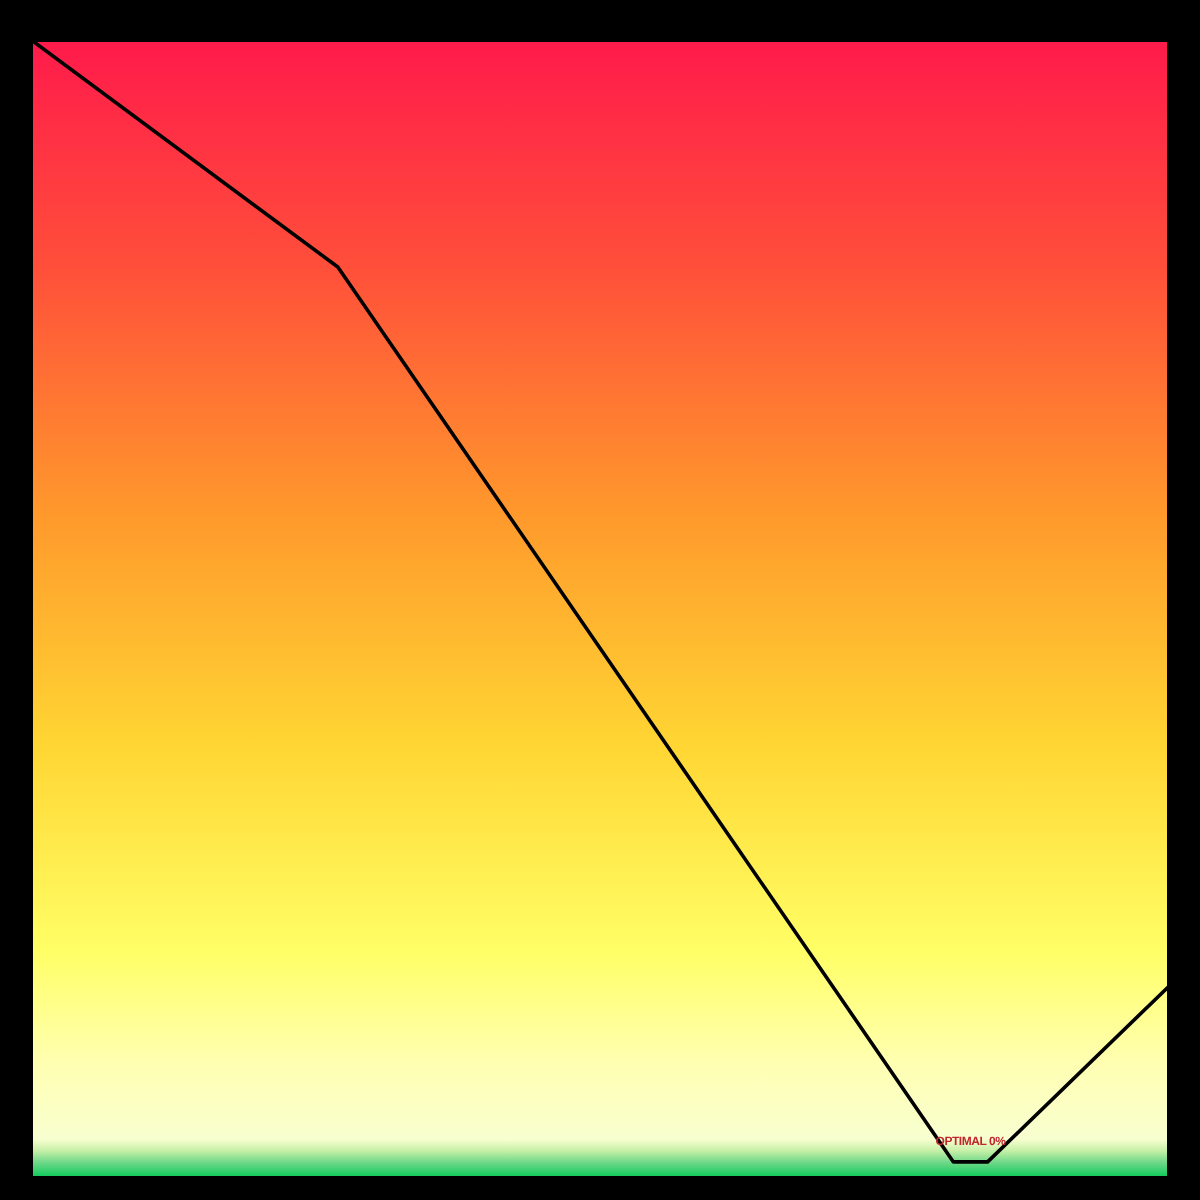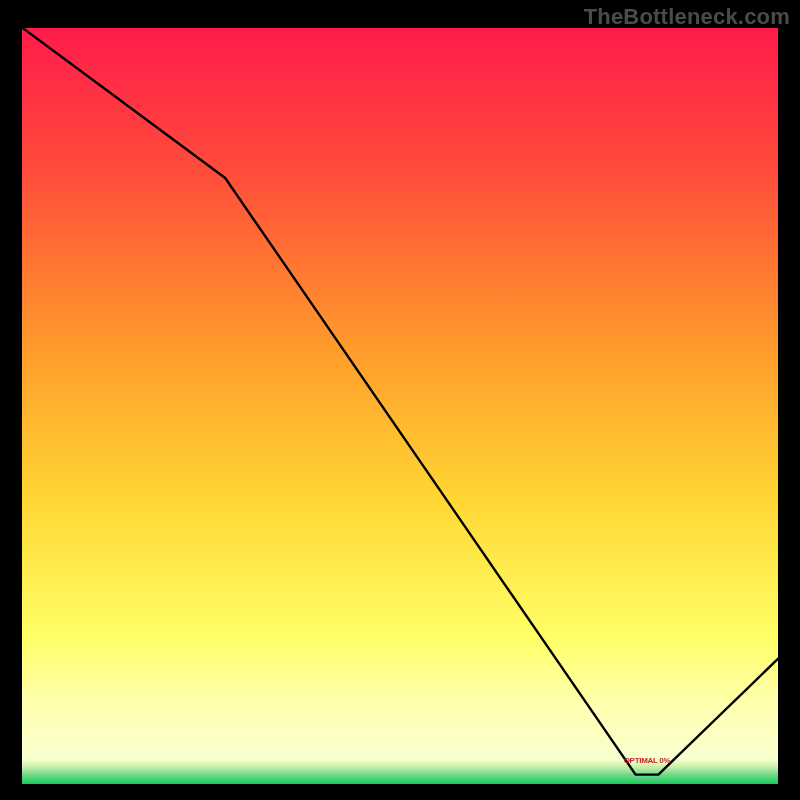--- a/index.html
+++ b/index.html
@@ -35,21 +35,20 @@
     fill: #c1272d;
     font-size: 8px;
     letter-spacing: -0.3px;
   }
 </style>
 </head>
 <body>
 
 <div class="stage">
 
-  <div class="watermark">TheBottleneck.com</div>
 
   <svg class="chart" viewBox="0 0 800 800" preserveAspectRatio="none">
     <defs>
       <linearGradient id="plotGrad" x1="0" y1="0" x2="0" y2="1">
           <stop offset="0%" stop-color="#ff1a4b"></stop>
           <stop offset="20%" stop-color="#ff4f3a"></stop>
           <stop offset="42%" stop-color="#ff9a2c"></stop>
           <stop offset="62%" stop-color="#ffd633"></stop>
           <stop offset="80%" stop-color="#ffff66"></stop>
           <stop offset="90%" stop-color="#ffffb3"></stop>

